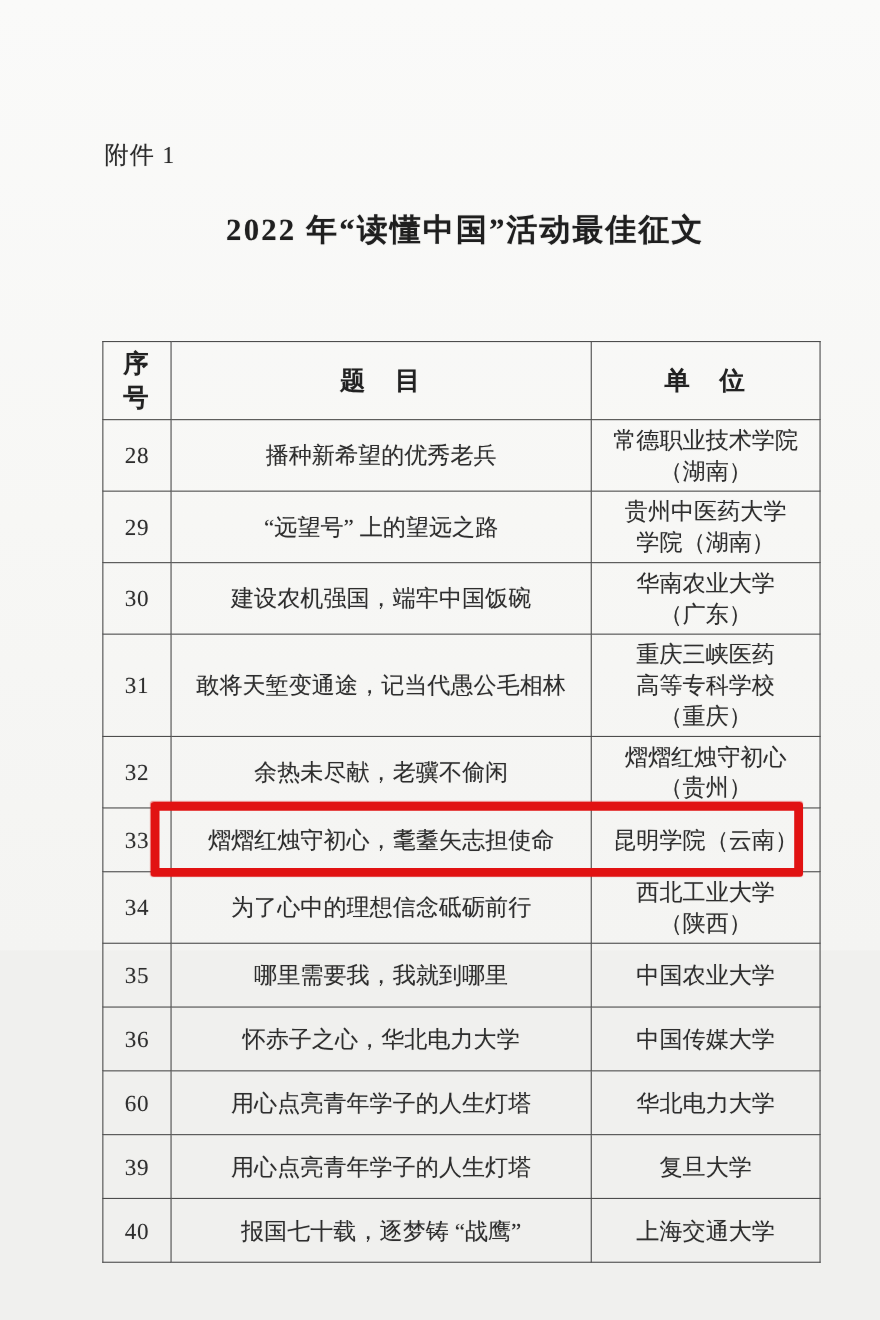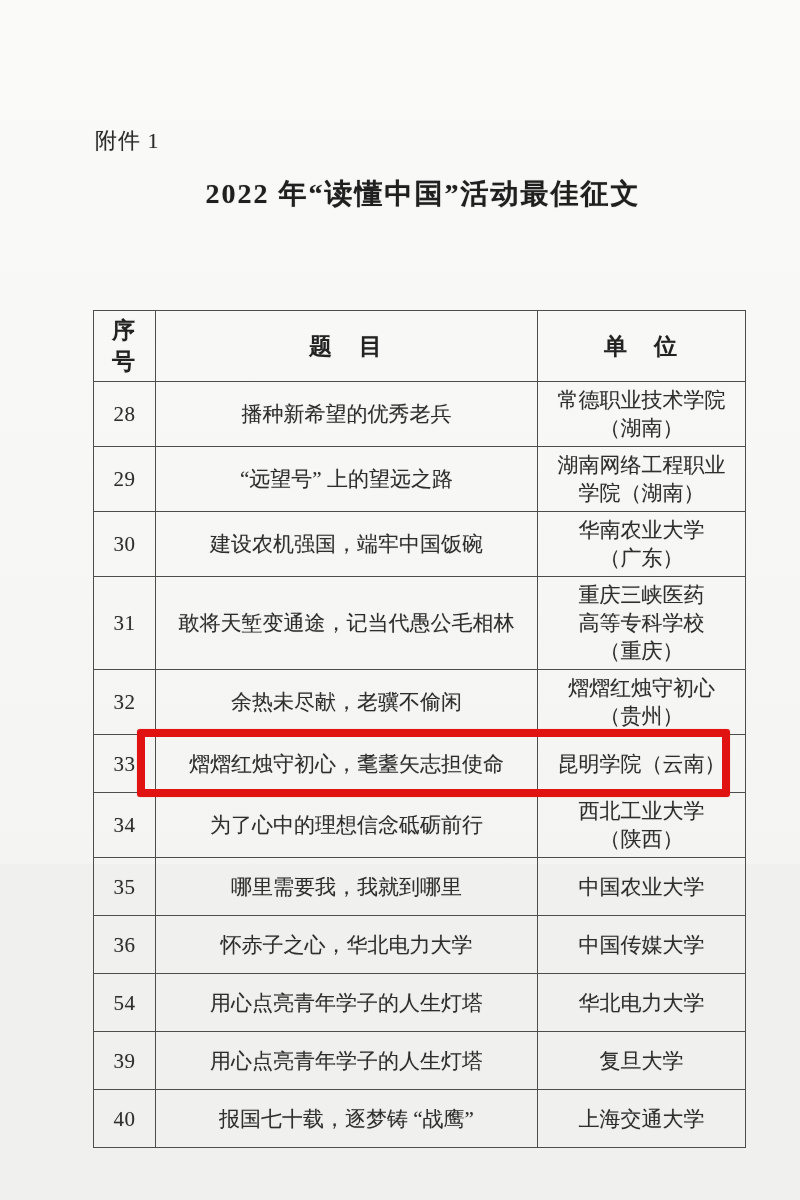--- a/index.html
+++ b/index.html
@@ -21,21 +21,21 @@
     top: 126px;
     font-size: 22px;
     letter-spacing: 1px;
     color: #2b2b2b;
     text-shadow: 0 0 1px rgba(70,70,70,.35);
   }
   .doc-title {
     position: absolute;
     left: 93px;
     width: 660px;
-    top: 175px;
+    top: 190px;
     text-align: center;
     font-size: 28px;
     font-weight: bold;
     letter-spacing: 2px;
     color: #1f1f1f;
     text-shadow: 0 0 1px rgba(40,40,40,.45);
     white-space: nowrap;
   }
   .table-wrap {
     position: absolute;
@@ -108,21 +108,21 @@
       <tbody id="rows">
           <tr>
     <td class="col-no">28</td>
     <td class="col-title">播种新希望的优秀老兵</td>
     <td class="col-unit">常德职业技术学院
 （湖南）</td>
   </tr>
           <tr>
     <td class="col-no">29</td>
     <td class="col-title">“远望号” 上的望远之路</td>
-    <td class="col-unit">湖南网络工程职业
+    <td class="col-unit">贵州中医药大学
 学院（湖南）</td>
   </tr>
           <tr>
     <td class="col-no">30</td>
     <td class="col-title">建设农机强国，端牢中国饭碗</td>
     <td class="col-unit">华南农业大学
 （广东）</td>
   </tr>
           <tr>
     <td class="col-no">31</td>
@@ -152,21 +152,21 @@
     <td class="col-no">35</td>
     <td class="col-title">哪里需要我，我就到哪里</td>
     <td class="col-unit">中国农业大学</td>
   </tr>
           <tr>
     <td class="col-no">36</td>
     <td class="col-title">怀赤子之心，华北电力大学</td>
     <td class="col-unit">中国传媒大学</td>
   </tr>
           <tr>
-    <td class="col-no">54</td>
+    <td class="col-no">60</td>
     <td class="col-title">用心点亮青年学子的人生灯塔</td>
     <td class="col-unit">华北电力大学</td>
   </tr>
           <tr>
     <td class="col-no">39</td>
     <td class="col-title">用心点亮青年学子的人生灯塔</td>
     <td class="col-unit">复旦大学</td>
   </tr>
           <tr>
     <td class="col-no">40</td>

